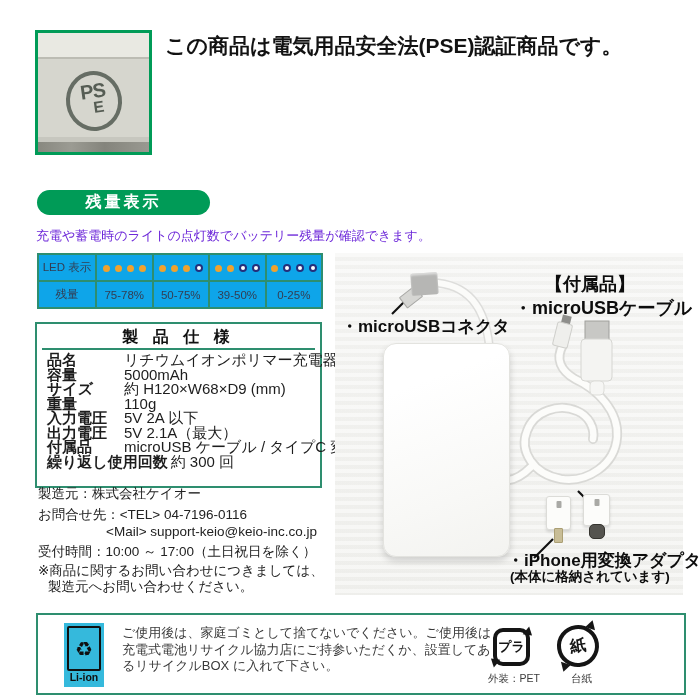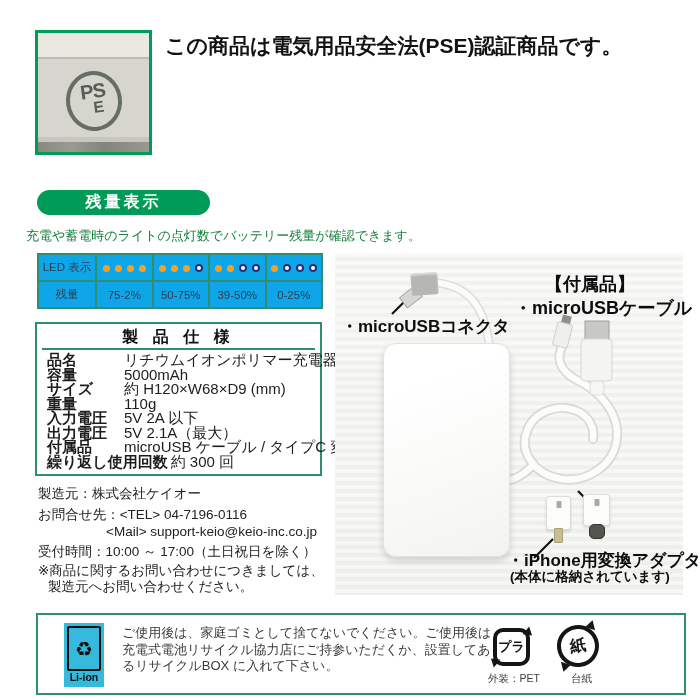--- a/index.html
+++ b/index.html
@@ -20,33 +20,33 @@
   .pse-ps{display:block;text-align:center;font-size:20px;font-weight:bold;margin-top:5px;letter-spacing:-1px;}
   .pse-e{display:block;text-align:center;font-size:16px;font-weight:bold;margin-top:-4px;margin-left:8px;}
 
   .pse-heading{left:165px;top:32px;font-size:21px;font-weight:bold;color:#121212;white-space:nowrap;}
   .pse-note{left:166px;top:64px;font-size:13px;font-weight:bold;color:#1a1a1a;white-space:nowrap;}
 
   
   .pill{left:37px;top:190px;width:173px;height:25px;border-radius:13px;background:var(--green);
         color:#fff;font-size:16px;font-weight:bold;letter-spacing:3px;
         display:flex;align-items:center;justify-content:center;}
-  .desc{left:26px;top:227px;font-size:13px;color:#15803d;white-space:nowrap;}
+  .desc{left:36px;top:227px;font-size:13px;color:#6d28d9;white-space:nowrap;}
 
   table.led-table{position:absolute;left:37px;top:253px;width:286px;border-collapse:collapse;table-layout:fixed;}
   table.led-table td{border:2px solid var(--teal);height:25px;text-align:center;vertical-align:middle;
                      font-size:11.5px;color:#333d52;padding:0;background:#0ea5e9;white-space:nowrap;}
   td.led-head{width:56px;}
   .dot{display:inline-block;border-radius:50%;margin:0 2.5px;vertical-align:middle;}
   .dot.lit{width:7px;height:7px;background:var(--orange);}
   .dot.unlit{width:4px;height:4px;border:2px solid var(--navy);background:#fff;}
 
   
   .spec-table{left:35px;top:322px;width:287px;border:2px solid var(--teal);background:#fff;
-              box-sizing:border-box;padding-bottom:5px;}
+              box-sizing:border-box;padding-bottom:17px;}
   .spec-title{font-size:16px;font-weight:bold;letter-spacing:5px;text-align:center;
               color:#111;padding:5px 0 3px;line-height:1;}
   .spec-rule{height:2px;background:var(--teal);margin:0 5px 3px;}
   .spec-row{display:flex;padding:1px 6px 1px 10px;font-size:15px;line-height:12.5px;color:#1d1d1d;}
   .spec-label{min-width:74px;font-weight:bold;white-space:nowrap;margin-right:3px;}
   .spec-value{white-space:nowrap;}
 
   
   .c-line{position:absolute;left:38px;font-size:13.5px;color:#222;white-space:nowrap;}
 
@@ -120,21 +120,21 @@
     <tbody>
       <tr>
         <td class="led-head">LED 表示</td>
       <td><span class="dot lit"></span><span class="dot lit"></span><span class="dot lit"></span><span class="dot lit"></span></td>
           <td><span class="dot lit"></span><span class="dot lit"></span><span class="dot lit"></span><span class="dot unlit"></span></td>
           <td><span class="dot lit"></span><span class="dot lit"></span><span class="dot unlit"></span><span class="dot unlit"></span></td>
           <td><span class="dot lit"></span><span class="dot unlit"></span><span class="dot unlit"></span><span class="dot unlit"></span></td>
         </tr>
       <tr>
         <td class="led-head">残量</td>
-      <td>75-2%</td>
+      <td>75-78%</td>
           <td>50-75%</td>
           <td>39-50%</td>
           <td>0-25%</td>
         </tr>
     </tbody>
   </table>
 
   <div class="abs spec-table">
     <div class="spec-title">製 品 仕 様</div>
     <div class="spec-rule"></div>

